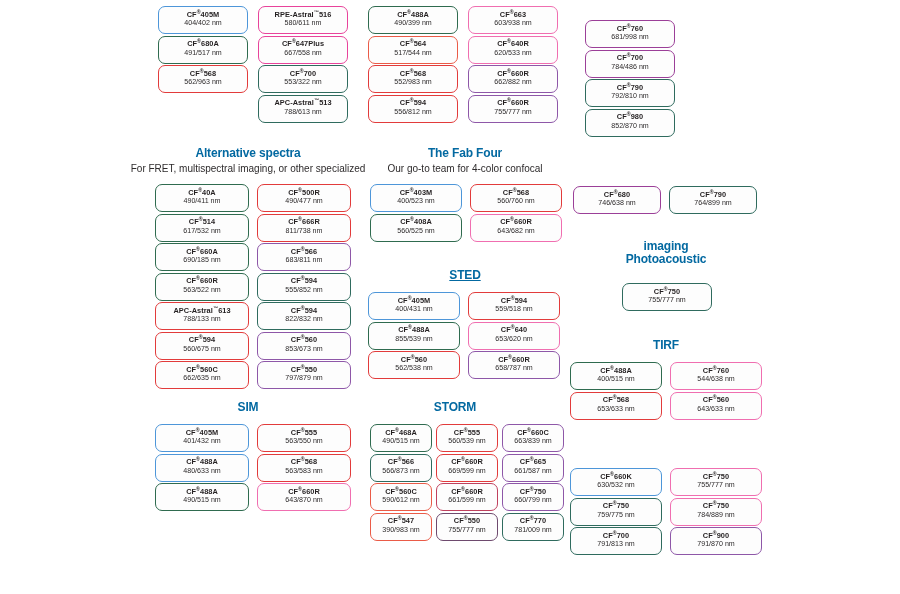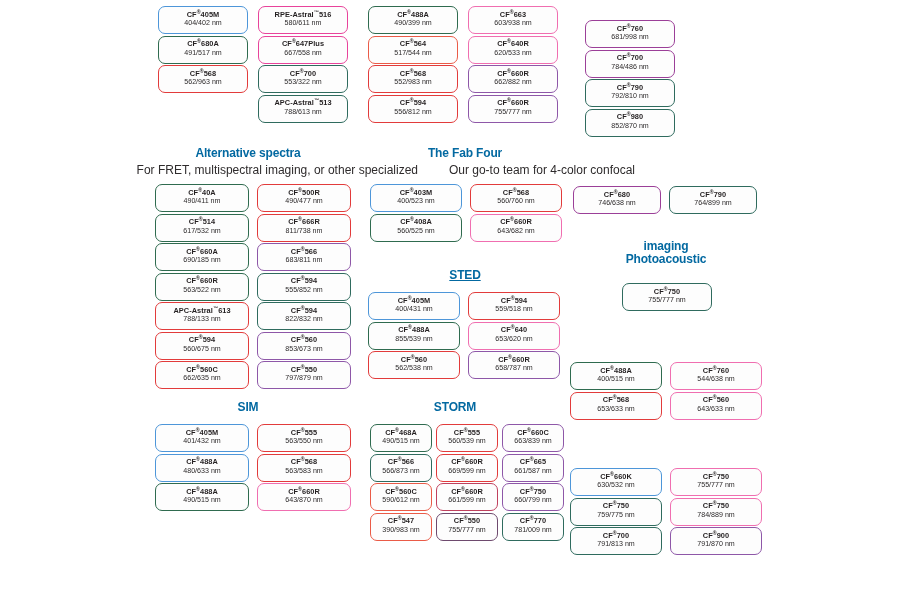--- a/index.html
+++ b/index.html
@@ -48,22 +48,22 @@
     font-size:12px;
     font-weight:bold;
     text-align:center;
     letter-spacing:-.15px;
     color:#0369a1;
     white-space:nowrap;
   }
   .sect-title.two-line{line-height:1.12;}
   .sect-sub{
     position:absolute;
-    font-size:12px;
-    text-align:right;
+    font-size:10px;
+    text-align:center;
     color:#2e2b2c;
     white-space:nowrap;
   }
 </style>
 </head>
 <body>
 
 <div class="canvas" id="canvas">
     <div class="chip" style="left: 158px; top: 6px; width: 90px; height: 28px; border-color: rgb(77, 150, 217);">
       <div class="nm">CF<sup>®</sup>405M</div>
@@ -257,20 +257,23 @@
       <div class="wl">559/518 nm</div>
     </div>
     <div class="chip" style="left: 468px; top: 321.5px; width: 92px; height: 28px; border-color: rgb(240, 110, 176);">
       <div class="nm">CF<sup>®</sup>640</div>
       <div class="wl">653/620 nm</div>
     </div>
     <div class="chip" style="left: 468px; top: 351px; width: 92px; height: 28px; border-color: rgb(142, 87, 168);">
       <div class="nm">CF<sup>®</sup>660R</div>
       <div class="wl">658/787 nm</div>
     </div>
+    <div class="sect-title" style="left: 516px; top: 338px; width: 300px;">
+      <div>TIRF</div>
+    </div>
     <div class="chip" style="left: 570px; top: 362px; width: 92px; height: 28px; border-color: rgb(47, 107, 79);">
       <div class="nm">CF<sup>®</sup>488A</div>
       <div class="wl">400/515 nm</div>
     </div>
     <div class="chip" style="left: 570px; top: 391.5px; width: 92px; height: 28px; border-color: rgb(226, 59, 59);">
       <div class="nm">CF<sup>®</sup>568</div>
       <div class="wl">653/633 nm</div>
     </div>
     <div class="chip" style="left: 670px; top: 362px; width: 92px; height: 28px; border-color: rgb(240, 110, 176);">
       <div class="nm">CF<sup>®</sup>760</div>

